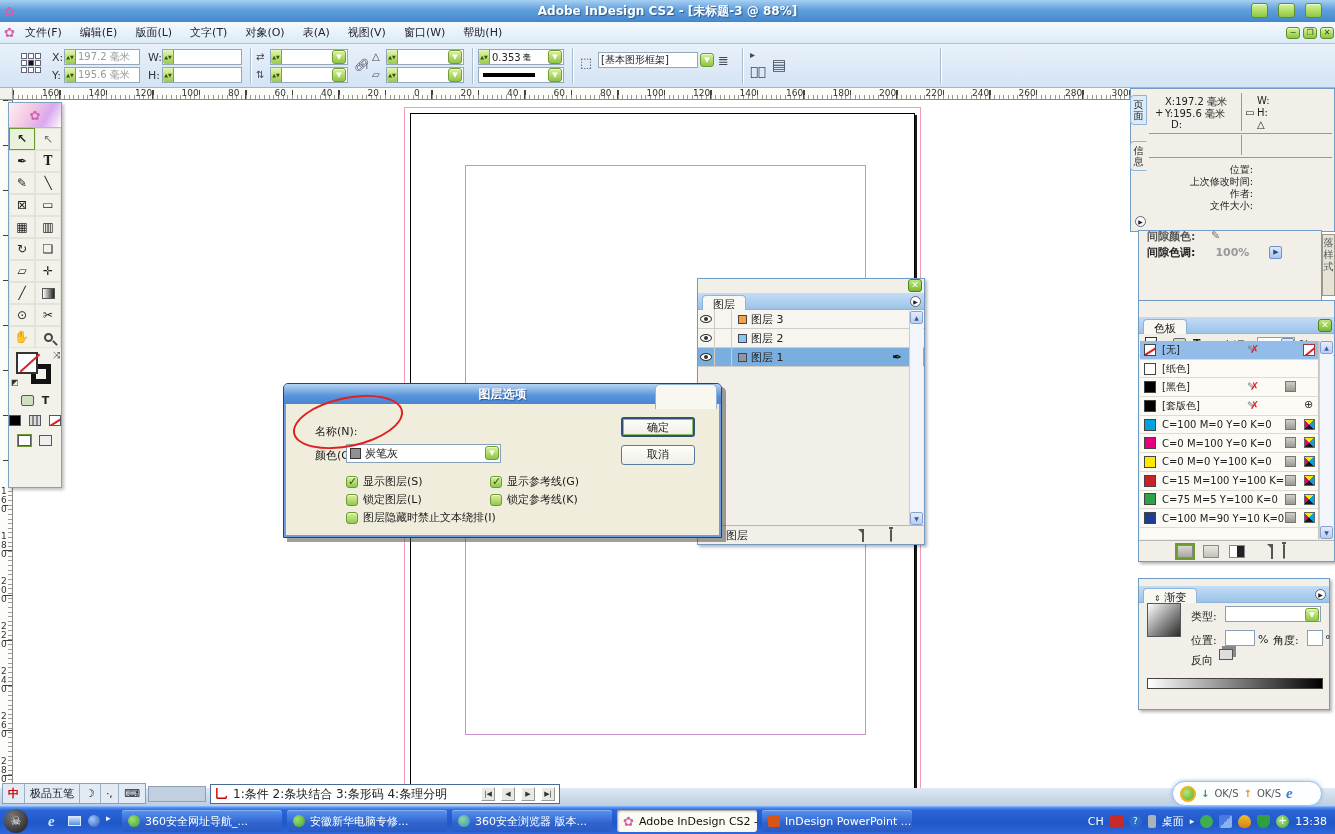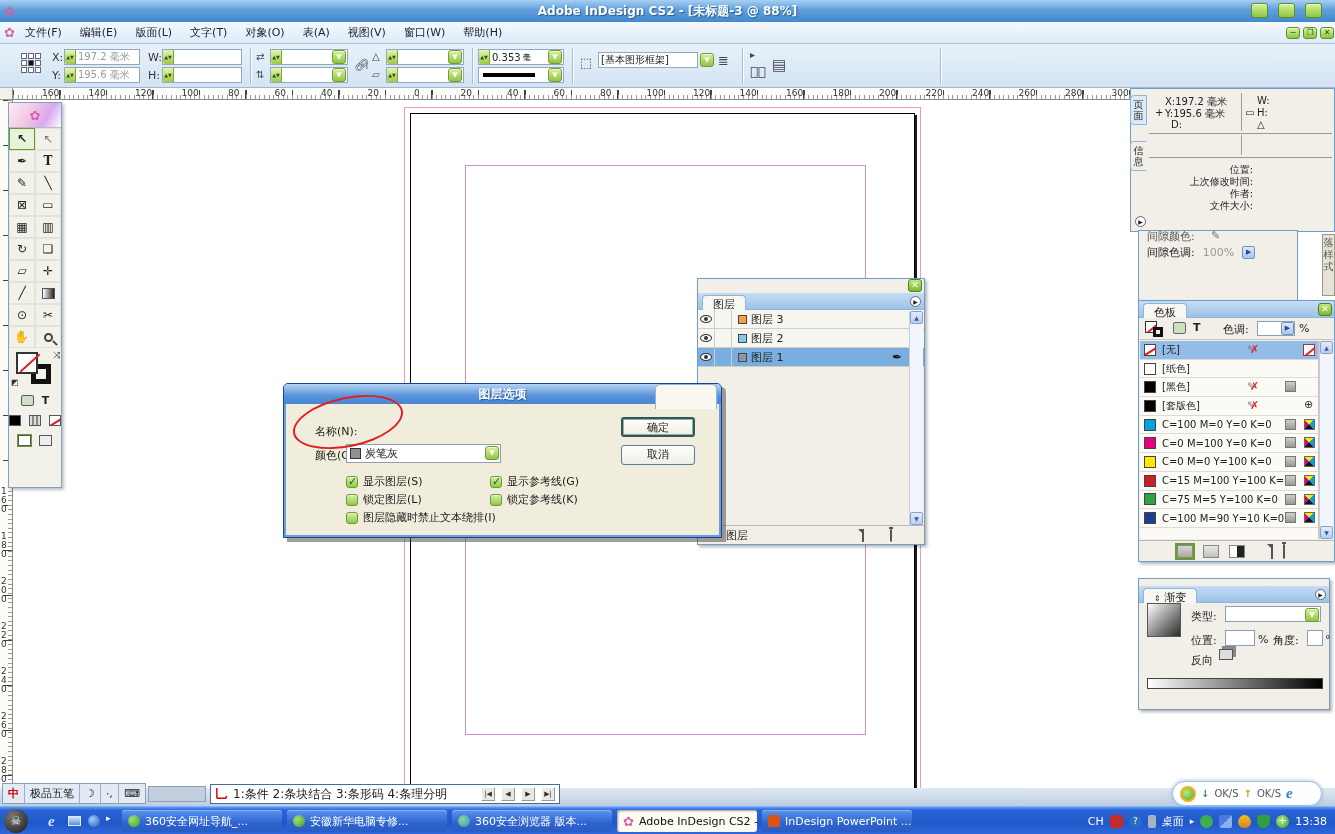--- a/index.html
+++ b/index.html
@@ -103,21 +103,21 @@
 
   
   #infopanel{left:1130px;top:88px;width:205px;height:144px;background:#f1efe8;border:1px solid #6f9dc6;font-size:10px;}
   .itab{position:absolute;left:-1px;width:17px;background:#dcebf8;border:1px solid #8fb4d8;border-radius:4px 0 0 4px;text-align:center;line-height:11px;font-size:10px;padding:3px 0;word-break:break-all;}
   .itab.act{background:#f1efe8;border-right-color:#f1efe8;}
   .ihline{position:absolute;left:18px;right:2px;height:1px;background:#999;}
   .ivline{position:absolute;width:1px;background:#999;}
   .itxt{position:absolute;color:#222;}
 
   
-  #gappanel{left:1138px;top:230px;width:160px;height:70px;background:#f1efe8;border:1px solid #6f9dc6;border-bottom:none;overflow:hidden;}
+  #gappanel{left:1138px;top:230px;width:184px;height:70px;background:#f1efe8;border:1px solid #6f9dc6;border-bottom:none;overflow:hidden;font-weight:bold;}
   #gapside{left:1322px;top:234px;width:13px;height:62px;background:#e6e2d6;border:1px solid #9a9a8c;font-size:10px;line-height:12px;text-align:center;word-break:break-all;color:#555;padding-top:2px;}
   .bluespin{width:13px;height:13px;background:linear-gradient(180deg,#dce9fc,#a8c6f0);border:1px solid #7490c0;border-radius:2px;color:#2a4a86;font-size:7px;text-align:center;line-height:11px;}
 
   
   #swatches{left:1138px;top:300px;width:197px;height:262px;}
   .swtool{position:relative;height:22px;border-bottom:1px solid #c8c6bc;}
   .fsmini{position:absolute;left:6px;top:3px;width:12px;height:12px;background:#fff;border:1px solid #333;overflow:hidden;}
   .fsmini::after{content:'';position:absolute;left:-2px;top:5px;width:18px;height:2px;background:#d22;transform:rotate(-40deg);}
   .ssmini{position:absolute;left:14px;top:9px;width:10px;height:10px;border:3px solid #111;background:#f1efe8;}
   .swlist{position:absolute;left:1px;right:15px;top:40px;bottom:22px;background:#fbfaf5;border-right:1px solid #c8c6bc;overflow:hidden;}
@@ -503,30 +503,30 @@
     <span class="itxt" style="left:18px;top:74px;width:104px;text-align:right">位置:</span>
     <span class="itxt" style="left:18px;top:86px;width:104px;text-align:right">上次修改时间:</span>
     <span class="itxt" style="left:18px;top:98px;width:104px;text-align:right">作者:</span>
     <span class="itxt" style="left:18px;top:110px;width:104px;text-align:right">文件大小:</span>
     <span class="pmenu" style="left:4px;top:auto;bottom:4px;right:auto">▶</span>
   </div>
 
   <div class="abs" id="gappanel">
     <span class="itxt" style="left:8px;top:-2px;color:#555">间隙颜色:</span>
     <span class="itxt" style="left:72px;top:-2px;color:#777">✎</span>
-    <div style="position:absolute;left:8px;top:14px;display:flex;align-items:center;gap:8px">
+    <div style="position:absolute;left:8px;top:14px;display:flex;align-items:center;gap:20px">
       <span>间隙色调:</span>
       <span style="color:#999">100%</span>
       <span class="bluespin">▶</span>
     </div>
   </div>
   <div class="abs" id="gapside">落样式</div>
 
   <div class="abs palette" id="swatches">
-    <div class="phead" style="margin-top:0">
+    <div class="phead" style="margin-top:16px">
       <span class="ptab">色板</span>
       <span class="pclose" style="top:2px">✕</span>
     </div>
     <div class="swtool">
       <span class="fsmini"></span>
       <span class="ssmini"></span>
       <span class="abs" style="left:34px;top:4px;width:13px;height:12px;background:#cfe0c0;border:1px solid #667;border-radius:2px"></span>
       <span class="abs" style="left:54px;top:3px;font-weight:bold">T</span>
       <span class="abs" style="left:84px;top:4px">色调:</span>
       <span class="abs" style="left:118px;top:3px;width:38px;height:15px;background:#fff;border:1px solid #8aa0b8"></span>

